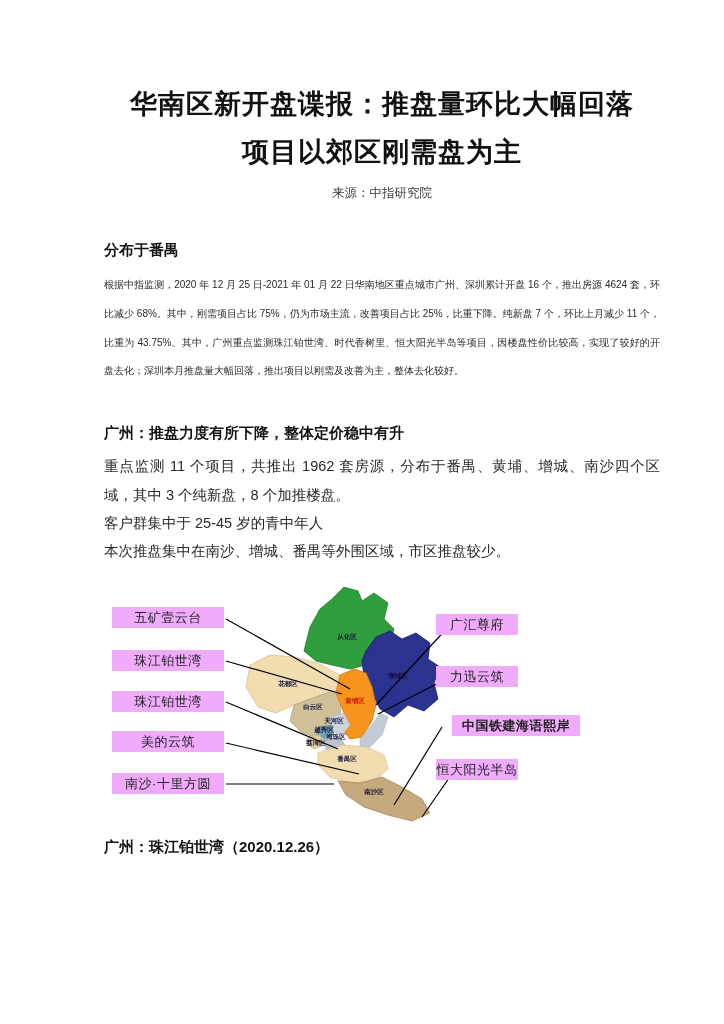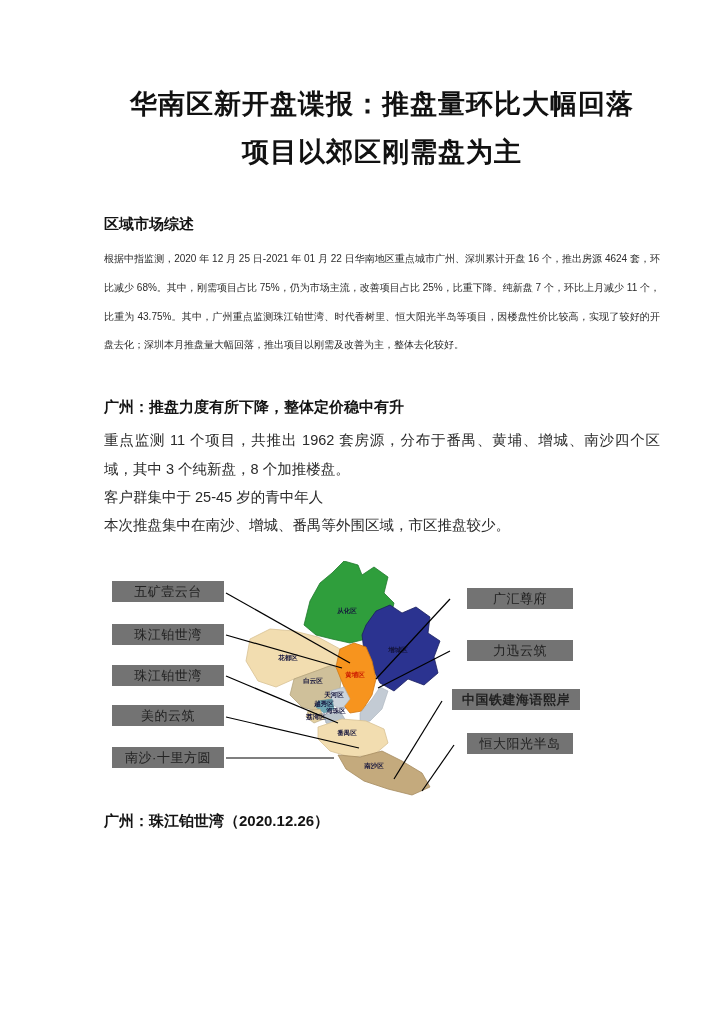--- a/index.html
+++ b/index.html
@@ -58,29 +58,29 @@
     position: relative;
     width: 516px;
     height: 236px;
     margin-top: 21px;
   }
   .map-svg { position: absolute; left: 0; top: 0; }
   .map-label {
     position: absolute;
     width: 112px;
     height: 21px;
-    background: #737373;
+    background: #f0abfc;
     font-size: 13px;
     line-height: 21px;
     text-align: center;
     color: #222222;
     letter-spacing: 0.5px;
   }
   .lbl-l { left: 8px; }
-  .lbl-r { left: 363px; width: 106px; }
+  .lbl-r { left: 332px; width: 82px; }
   .lbl-l1 { top: 20px; }
   .lbl-l2 { top: 63px; }
   .lbl-l3 { top: 104px; }
   .lbl-l4 { top: 144px; }
   .lbl-l5 { top: 186px; }
   .lbl-r1 { top: 27px; }
   .lbl-r2 { top: 79px; }
   .lbl-r3 { top: 128px; left: 348px; width: 128px; font-weight: bold; }
   .lbl-r4 { top: 172px; }
   .leader { stroke: #000000; stroke-width: 1.2; fill: none; }
@@ -95,22 +95,23 @@
 </head>
 <body>
 
 <div class="page">
 
   <h1 class="title">
     <span>华南区新开盘谍报：推盘量环比大幅回落</span><br>
     <span>项目以郊区刚需盘为主</span>
   </h1>
 
+  <div class="source">来源：中指研究院</div>
 
-  <h2 class="sec-heading h-overview">区域市场综述</h2>
+  <h2 class="sec-heading h-overview">分布于番禺</h2>
   <p class="body-par">根据中指监测，2020 年 12 月 25 日-2021 年 01 月 22 日华南地区重点城市广州、深圳累计开盘 16 个，推出房源 4624 套，环比减少 68%。其中，刚需项目占比 75%，仍为市场主流，改善项目占比 25%，比重下降。纯新盘 7 个，环比上月减少 11 个，比重为 43.75%。其中，广州重点监测珠江铂世湾、时代香树里、恒大阳光半岛等项目，因楼盘性价比较高，实现了较好的开盘去化；深圳本月推盘量大幅回落，推出项目以刚需及改善为主，整体去化较好。</p>
 
   <h2 class="sec-heading h-guangzhou">广州：推盘力度有所下降，整体定价稳中有升</h2>
   <div class="gz-block">
     <p class="gz-par">重点监测 11 个项目，共推出 1962 套房源，分布于番禺、黄埔、增城、南沙四个区域，其中 3 个纯新盘，8 个加推楼盘。</p>
     <p class="gz-par">客户群集中于 25-45 岁的青中年人</p>
     <p class="gz-par">本次推盘集中在南沙、增城、番禺等外围区域，市区推盘较少。</p>
   </div>
 
   <div class="map-figure">

